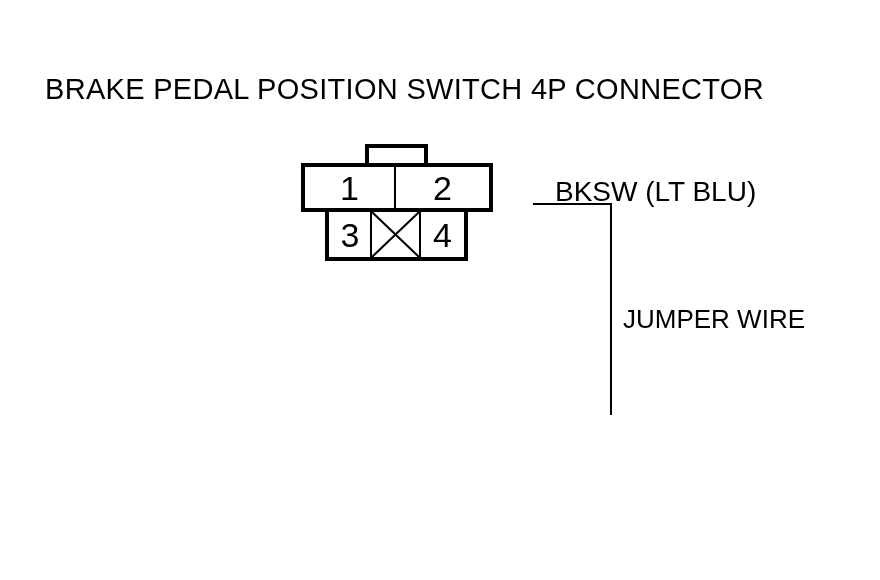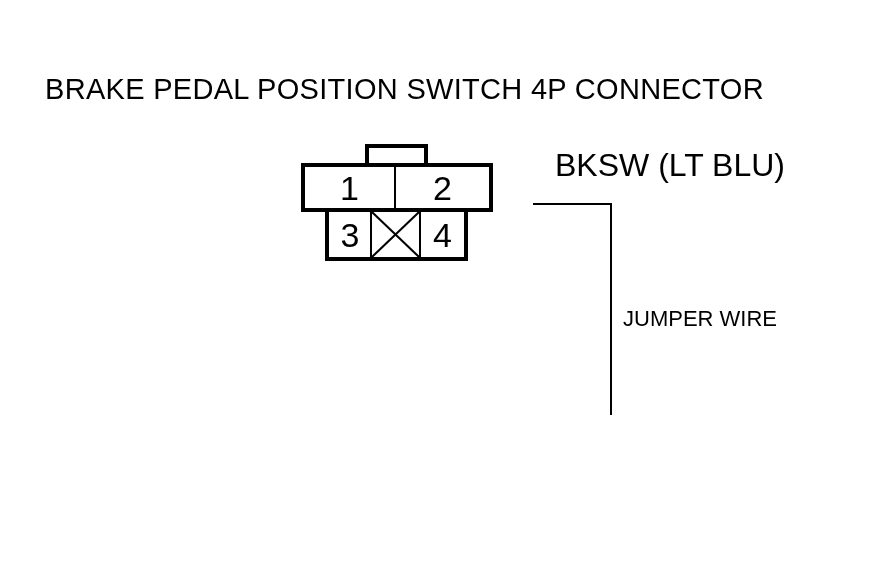--- a/index.html
+++ b/index.html
@@ -15,27 +15,27 @@
   .abs { position: absolute; }
 
   
   .title {
     left: 45px; top: 73px;
     font-size: 29px; line-height: 32px;
     white-space: nowrap;
     letter-spacing: 0.3px;
   }
   .label-bksw {
-    left: 555px; top: 150px;
-    font-size: 32px; line-height: 31px;
+    left: 555px; top: 176px;
+    font-size: 28px; line-height: 31px;
     white-space: nowrap;
   }
   .label-jumper {
     left: 623px; top: 303px;
-    font-size: 22px; line-height: 32px;
+    font-size: 26px; line-height: 32px;
     white-space: nowrap;
   }
   .caption {
     left: 212px; top: 488px;
     font-size: 28px; line-height: 31px;
     white-space: nowrap;
   }
 
   
   .tab {

